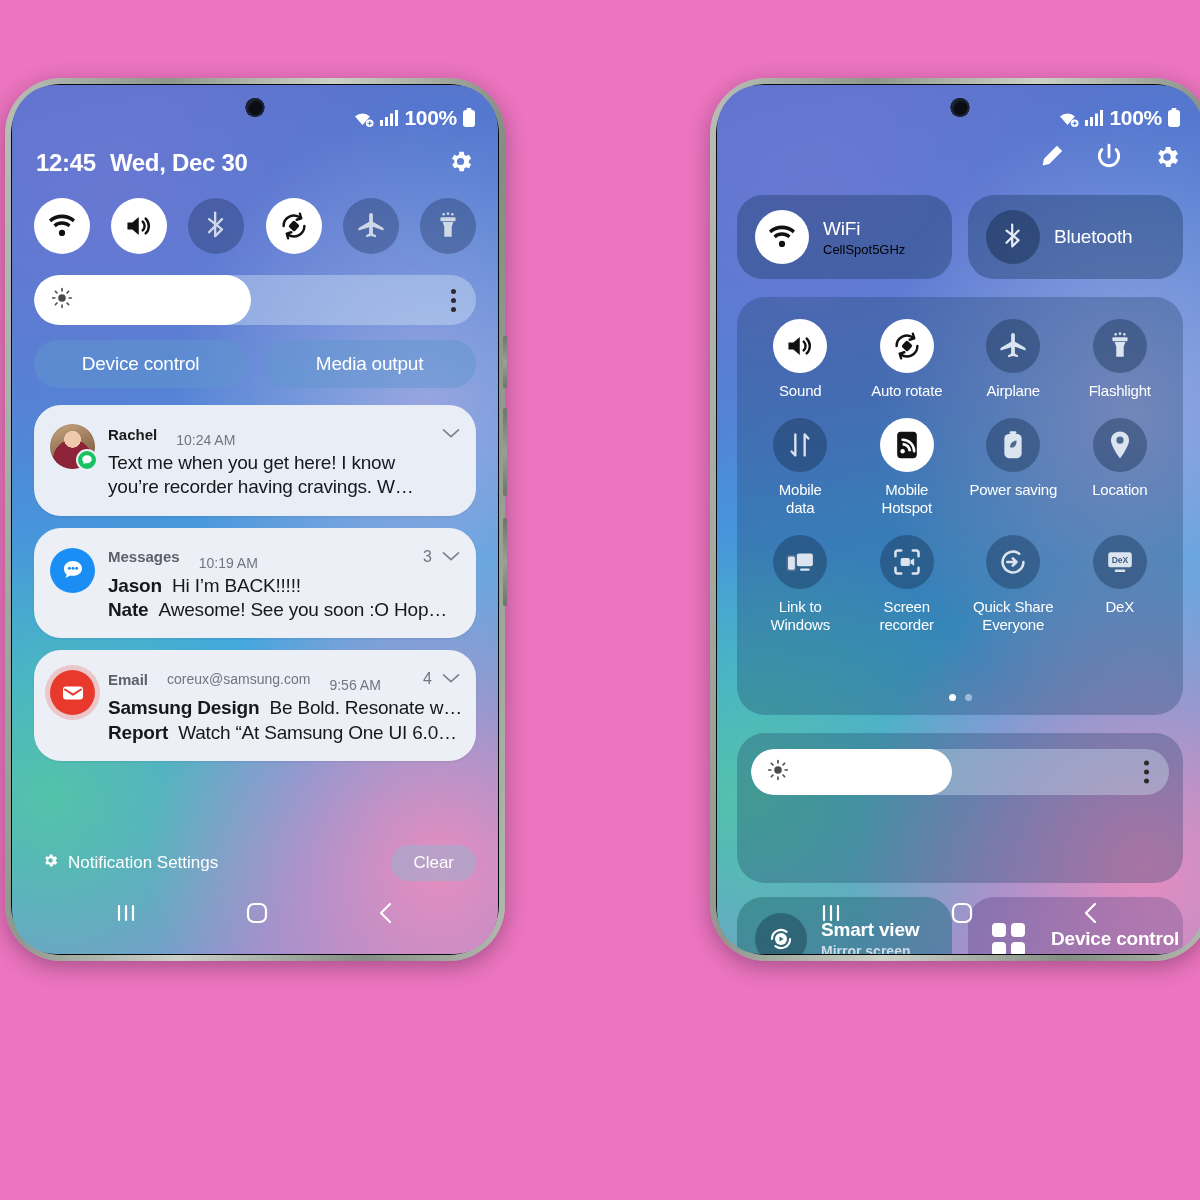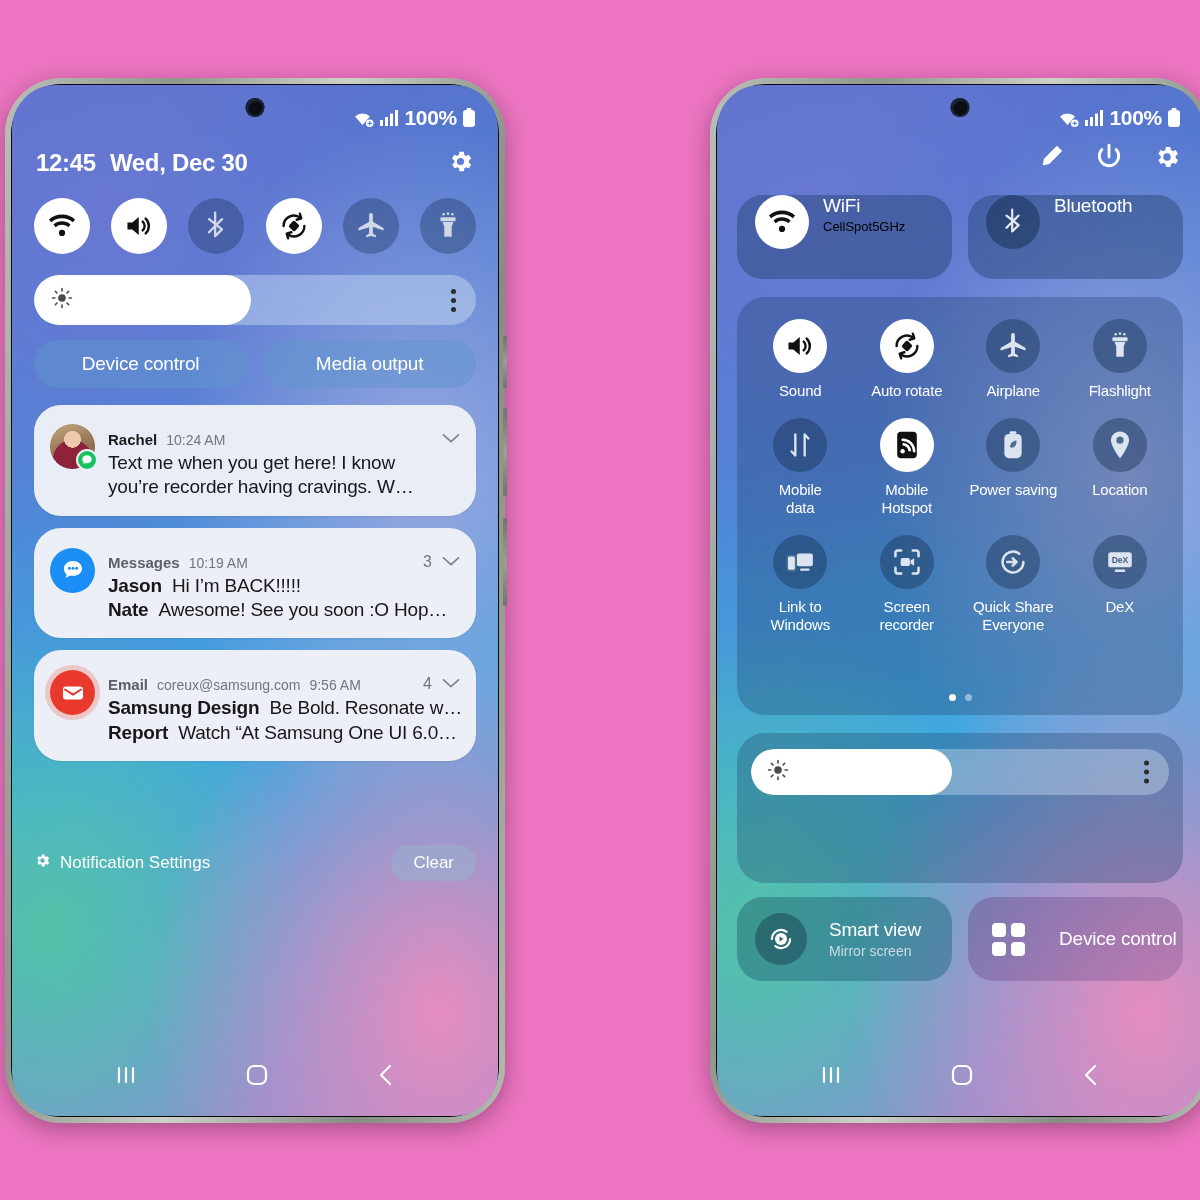--- a/index.html
+++ b/index.html
@@ -5,21 +5,21 @@
   * { margin:0; padding:0; box-sizing:border-box; }
   html,body { width:1200px; height:1200px; overflow:hidden; }
   body {
     background:#ec74c0;
     font-family:"Liberation Sans", sans-serif;
     position:relative;
   }
   .stage { position:absolute; inset:0; }
 
   
-  .phone { position:absolute; top:78px; width:500px; height:1045px; }
+  .phone { position:absolute; top:78px; width:500px; height:883px; }
   .phone.left  { left:5px; }
   .phone.right { left:710px; }
   .frame {
     position:absolute; inset:0;
     border-radius:56px;
     background:linear-gradient(100deg,#b9bfb6 0%,#8f978d 25%,#cdd2c9 50%,#848d83 78%,#b3baaf 100%);
     box-shadow:0 6px 22px rgba(0,0,0,.30);
   }
   .bezel {
     position:absolute; inset:6px;
@@ -101,21 +101,21 @@
 
   
   .notifs { position:absolute; top:320px; left:22px; right:22px; display:flex; flex-direction:column; gap:12px; }
   .ncard {
     background:#eceff5; border-radius:27px; padding:15px 16px 16px 16px;
     display:flex; gap:13px; align-items:flex-start;
     box-shadow:0 1px 2px rgba(0,0,0,.08);
   }
   .ncard.first { background:#e9eef6; }
   .nbody { flex:1; min-width:0; }
-  .nmeta { display:flex; align-items:flex-end; gap:9px; margin-bottom:3px; }
+  .nmeta { display:flex; align-items:center; gap:19px; margin-bottom:3px; }
   .nmeta .app { font-size:15px; font-weight:700; color:#1a1a1a; }
   .nmeta .app.grey { font-weight:600; color:#5c6068; }
   .nmeta .time { font-size:14px; color:#70757e;margin-top:12px; }
   .nmeta .mail { font-size:14px; color:#70757e; }
   .nmeta .right { margin-left:auto; display:flex; align-items:center; gap:10px; }
   .nmeta .count { font-size:16px; color:#70757e; }
   .ntext { font-size:19px; line-height:1.28; color:#16181c; letter-spacing:-.2px; }
   .ntext.clip { white-space:nowrap; overflow:hidden; }
   .ntext b { font-weight:700; }
   .avatar {
@@ -129,36 +129,36 @@
   .avatar .badge {
     position:absolute; right:-3px; bottom:-2px; width:22px; height:22px; border-radius:50%;
     background:#17c263; border:2px solid #eceff5;
     display:flex; align-items:center; justify-content:center;
   }
   .appicon { width:45px; height:45px; border-radius:50%; flex:none; margin-top:5px;
              display:flex; align-items:center; justify-content:center; }
   .appicon.msg  { background:#1a8ef5; }
   .appicon.mail { background:#e8392c; box-shadow:0 0 0 5px rgba(232,57,44,.22); }
 
-  .nfoot { position:absolute; top:760px; left:22px; right:22px; display:flex; align-items:center; }
+  .nfoot { position:absolute; top:760px; left:30px; right:22px; display:flex; align-items:center; }
   .nfoot .ns { display:flex; align-items:center; gap:9px; color:#fff; font-size:17px; }
   .clearbtn {
     margin-left:auto; background:rgba(150,178,208,.52); color:#fff;
     font-size:17px; padding:8px 22px; border-radius:19px;
   }
 
   
   .rp { position:absolute; inset:0; z-index:6; }
   .rp-head { position:absolute; top:58px; right:22px; display:flex; gap:30px; align-items:center; }
 
   .bigrow { position:absolute; top:110px; left:20px; right:20px; display:flex; gap:16px; }
   .bigcard {
     flex:1; height:84px; border-radius:26px;
     background:rgba(30,62,106,.42);
-    display:flex; gap:14px; padding-left:18px;
+    display:flex; align-items:center; gap:14px; padding-left:18px;
   }
   .bigcard .circ { width:54px; height:54px; border-radius:50%; display:flex; align-items:center; justify-content:center; flex:none; }
   .circ.on  { background:#fff; }
   .circ.off { background:rgba(16,38,68,.45); }
   .bigcard .txt { color:#fff; }
   .bigcard .t1 { font-size:19px; letter-spacing:-.2px; }
   .bigcard .t2 { font-size:13px; color:#000000; margin-top:2px; }
 
   .gridbox {
     position:absolute; top:212px; left:20px; right:20px; height:418px;
@@ -185,21 +185,21 @@
   .rbright .d3 { position:absolute; right:20px; top:50%; transform:translateY(-50%); display:flex; flex-direction:column; gap:4px; z-index:2; }
   .rbright .d3 i { width:5px; height:5px; border-radius:50%; background:#2b2b2b; display:block; }
   .moderow { display:flex; align-items:center; margin-top:18px; }
   .mode { display:flex; align-items:center; gap:12px; color:#fff; font-size:18px; letter-spacing:-.2px; }
   .mode .mc { width:46px; height:46px; border-radius:50%; display:flex; align-items:center; justify-content:center; }
   .mode .mc.on  { background:#fff; }
   .mode .mc.off { background:rgba(16,38,68,.45); }
   .mode.second { margin-left:28px; }
 
   .bottomrow { position:absolute; top:812px; left:20px; right:20px; display:flex; gap:16px; }
-  .bcard { flex:1; height:84px; border-radius:26px; display:flex; align-items:center; gap:22px; padding-left:18px; }
+  .bcard { flex:1; height:84px; border-radius:26px; display:flex; align-items:center; gap:14px; padding-left:18px;font-weight:bold; }
   .bcard.sv { background:linear-gradient(130deg,rgba(42,118,122,.58),rgba(44,110,140,.55)); }
   .bcard.dc { background:linear-gradient(130deg,rgba(108,86,150,.52),rgba(150,104,158,.50)); }
   .bcard .circ2 { width:52px; height:52px; border-radius:50%; background:rgba(16,44,64,.40);
                   display:flex; align-items:center; justify-content:center; flex:none; }
   .bcard .t1 { color:#fff; font-size:19px; letter-spacing:-.2px; }
   .bcard .t2 { color:#cddbe6; font-size:14px; margin-top:2px; }
   .dcgrid { display:grid; grid-template-columns:1fr 1fr; gap:5px; flex:none; margin-left:6px; }
   .dcgrid i { width:14px; height:14px; border-radius:4px; background:#fff; display:block; }
 
   

